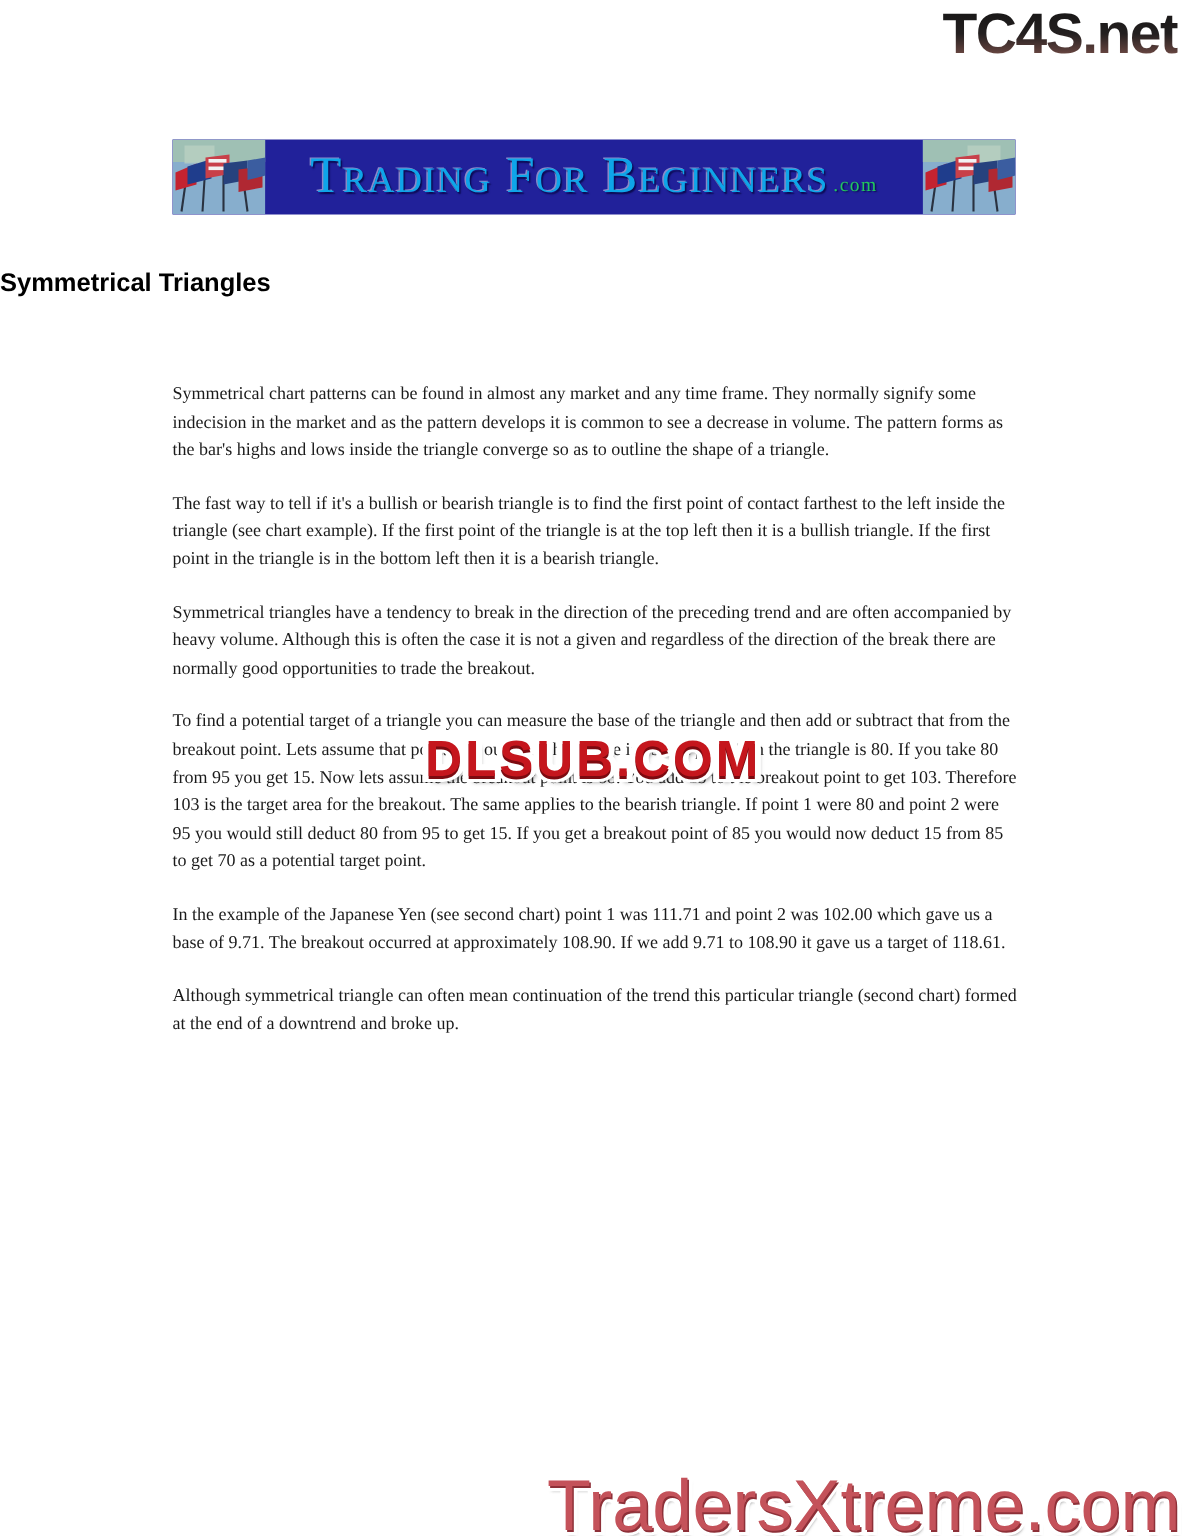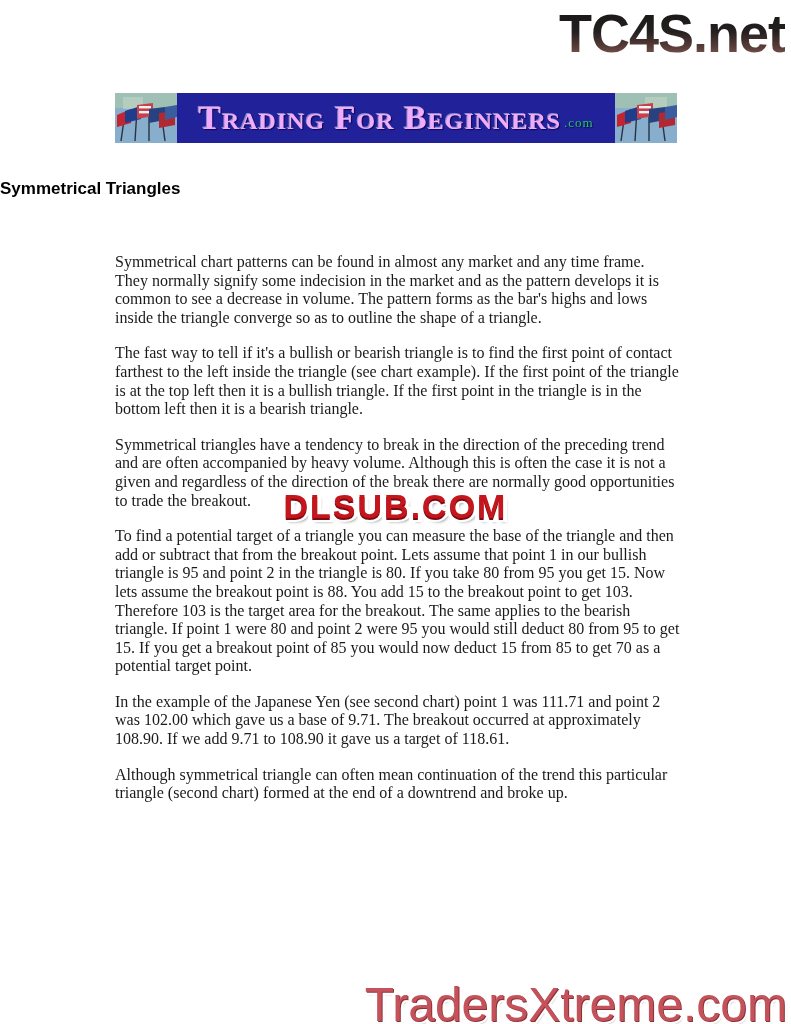--- a/index.html
+++ b/index.html
@@ -13,21 +13,21 @@
     font-family: "Liberation Serif", serif;
   }
 
   
   .tc4s-logo {
     position: absolute;
     top: 2px;
     right: 6px;
     font-family: "Liberation Sans", sans-serif;
     font-weight: bold;
-    font-size: 54px;
+    font-size: 38px;
     letter-spacing: -1px;
     background: linear-gradient(180deg, #141414 0%, #242020 48%, #5e403c 75%, #946a61 95%);
     -webkit-background-clip: text;
     background-clip: text;
     color: transparent;
   }
 
   
   .banner {
     position: absolute;
@@ -49,23 +49,23 @@
   .banner-center {
     flex: 1;
     display: flex;
     align-items: center;
     justify-content: center;
     white-space: nowrap;
   }
   .banner-title {
     font-family: "Liberation Serif", serif;
     font-variant: small-caps;
-    font-weight: bold;
+    font-weight: normal;
     font-size: 34px;
-    color: #f0abfc;
+    color: #0ea5e9;
     letter-spacing: 1px;
     text-shadow: 1px 1px 1px #0a0a50, -1px -1px 0 #8a8ac8;
   }
   .banner-suffix {
     font-family: "Liberation Serif", serif;
     font-size: 13px;
     color: #22c55e;
     align-self: flex-end;
     margin: 0 0 6px 3px;
     letter-spacing: 1px;
@@ -85,21 +85,21 @@
     color: #000000;
   }
 
   
   .article {
     position: absolute;
     top: 253px;
     left: 115px;
     width: 566px;
     font-family: "Liberation Serif", serif;
-    font-size: 16px;
+    font-size: 12px;
     line-height: 18.6px;
     color: #1a1a1a;
     text-align: left;
   }
   .article p { margin: 0 0 17px 0; }
 
   
   .watermark {
     position: absolute;
     top: 487px;

